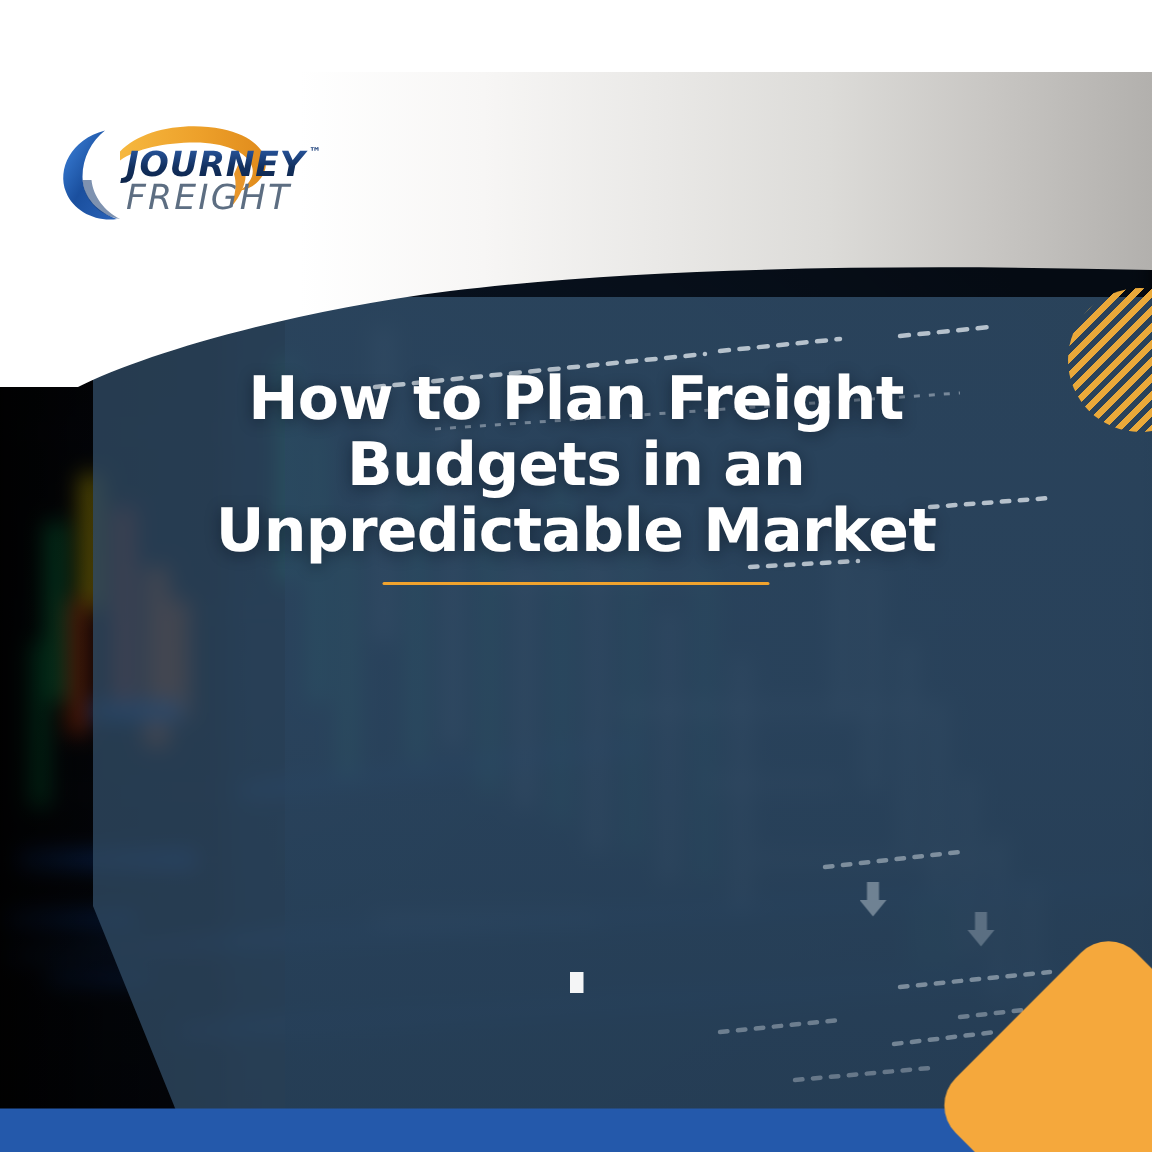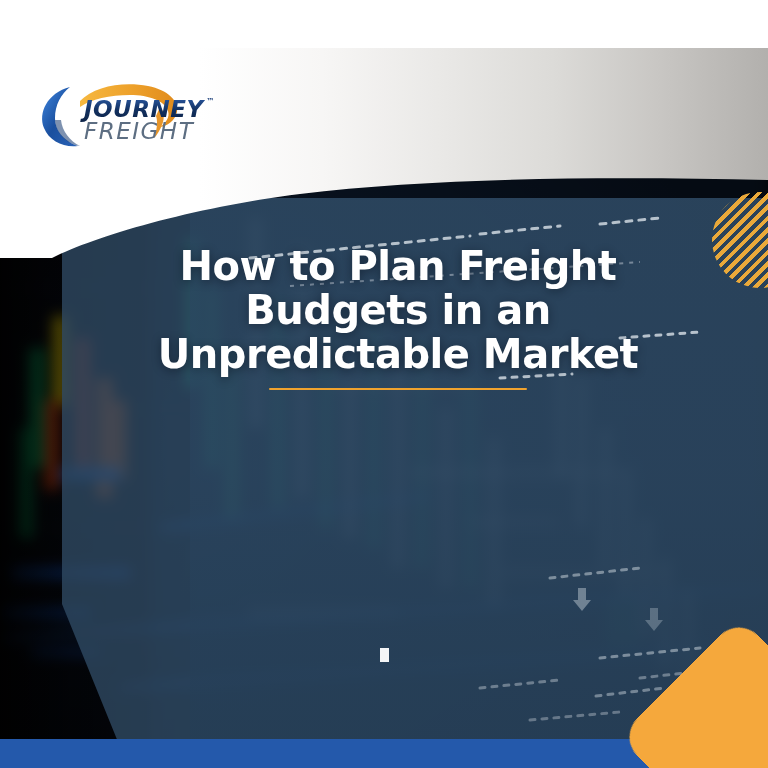--- a/index.html
+++ b/index.html
@@ -78,21 +78,21 @@
     transform:rotate(45deg);
     transform-origin:center;
   }
 
   
   .bar-blue{position:absolute;left:0;top:691px;width:768px;height:55px;background:#2459ab;}
   .bar-gray{position:absolute;left:0;top:746px;width:768px;height:22px;background:#565451;}
 
   
   .text-wrap{
-    position:absolute;left:100px;top:196px;width:596px;
+    position:absolute;left:86px;top:196px;width:596px;
     text-align:center;
     color:#ffffff;
     z-index:6;
   }
   .title-en,.title-fr{
     margin:0;
     font-family:"DejaVu Sans","Liberation Sans",sans-serif;
     font-weight:700;
     letter-spacing:-0.5px;
     color:#ffffff;

